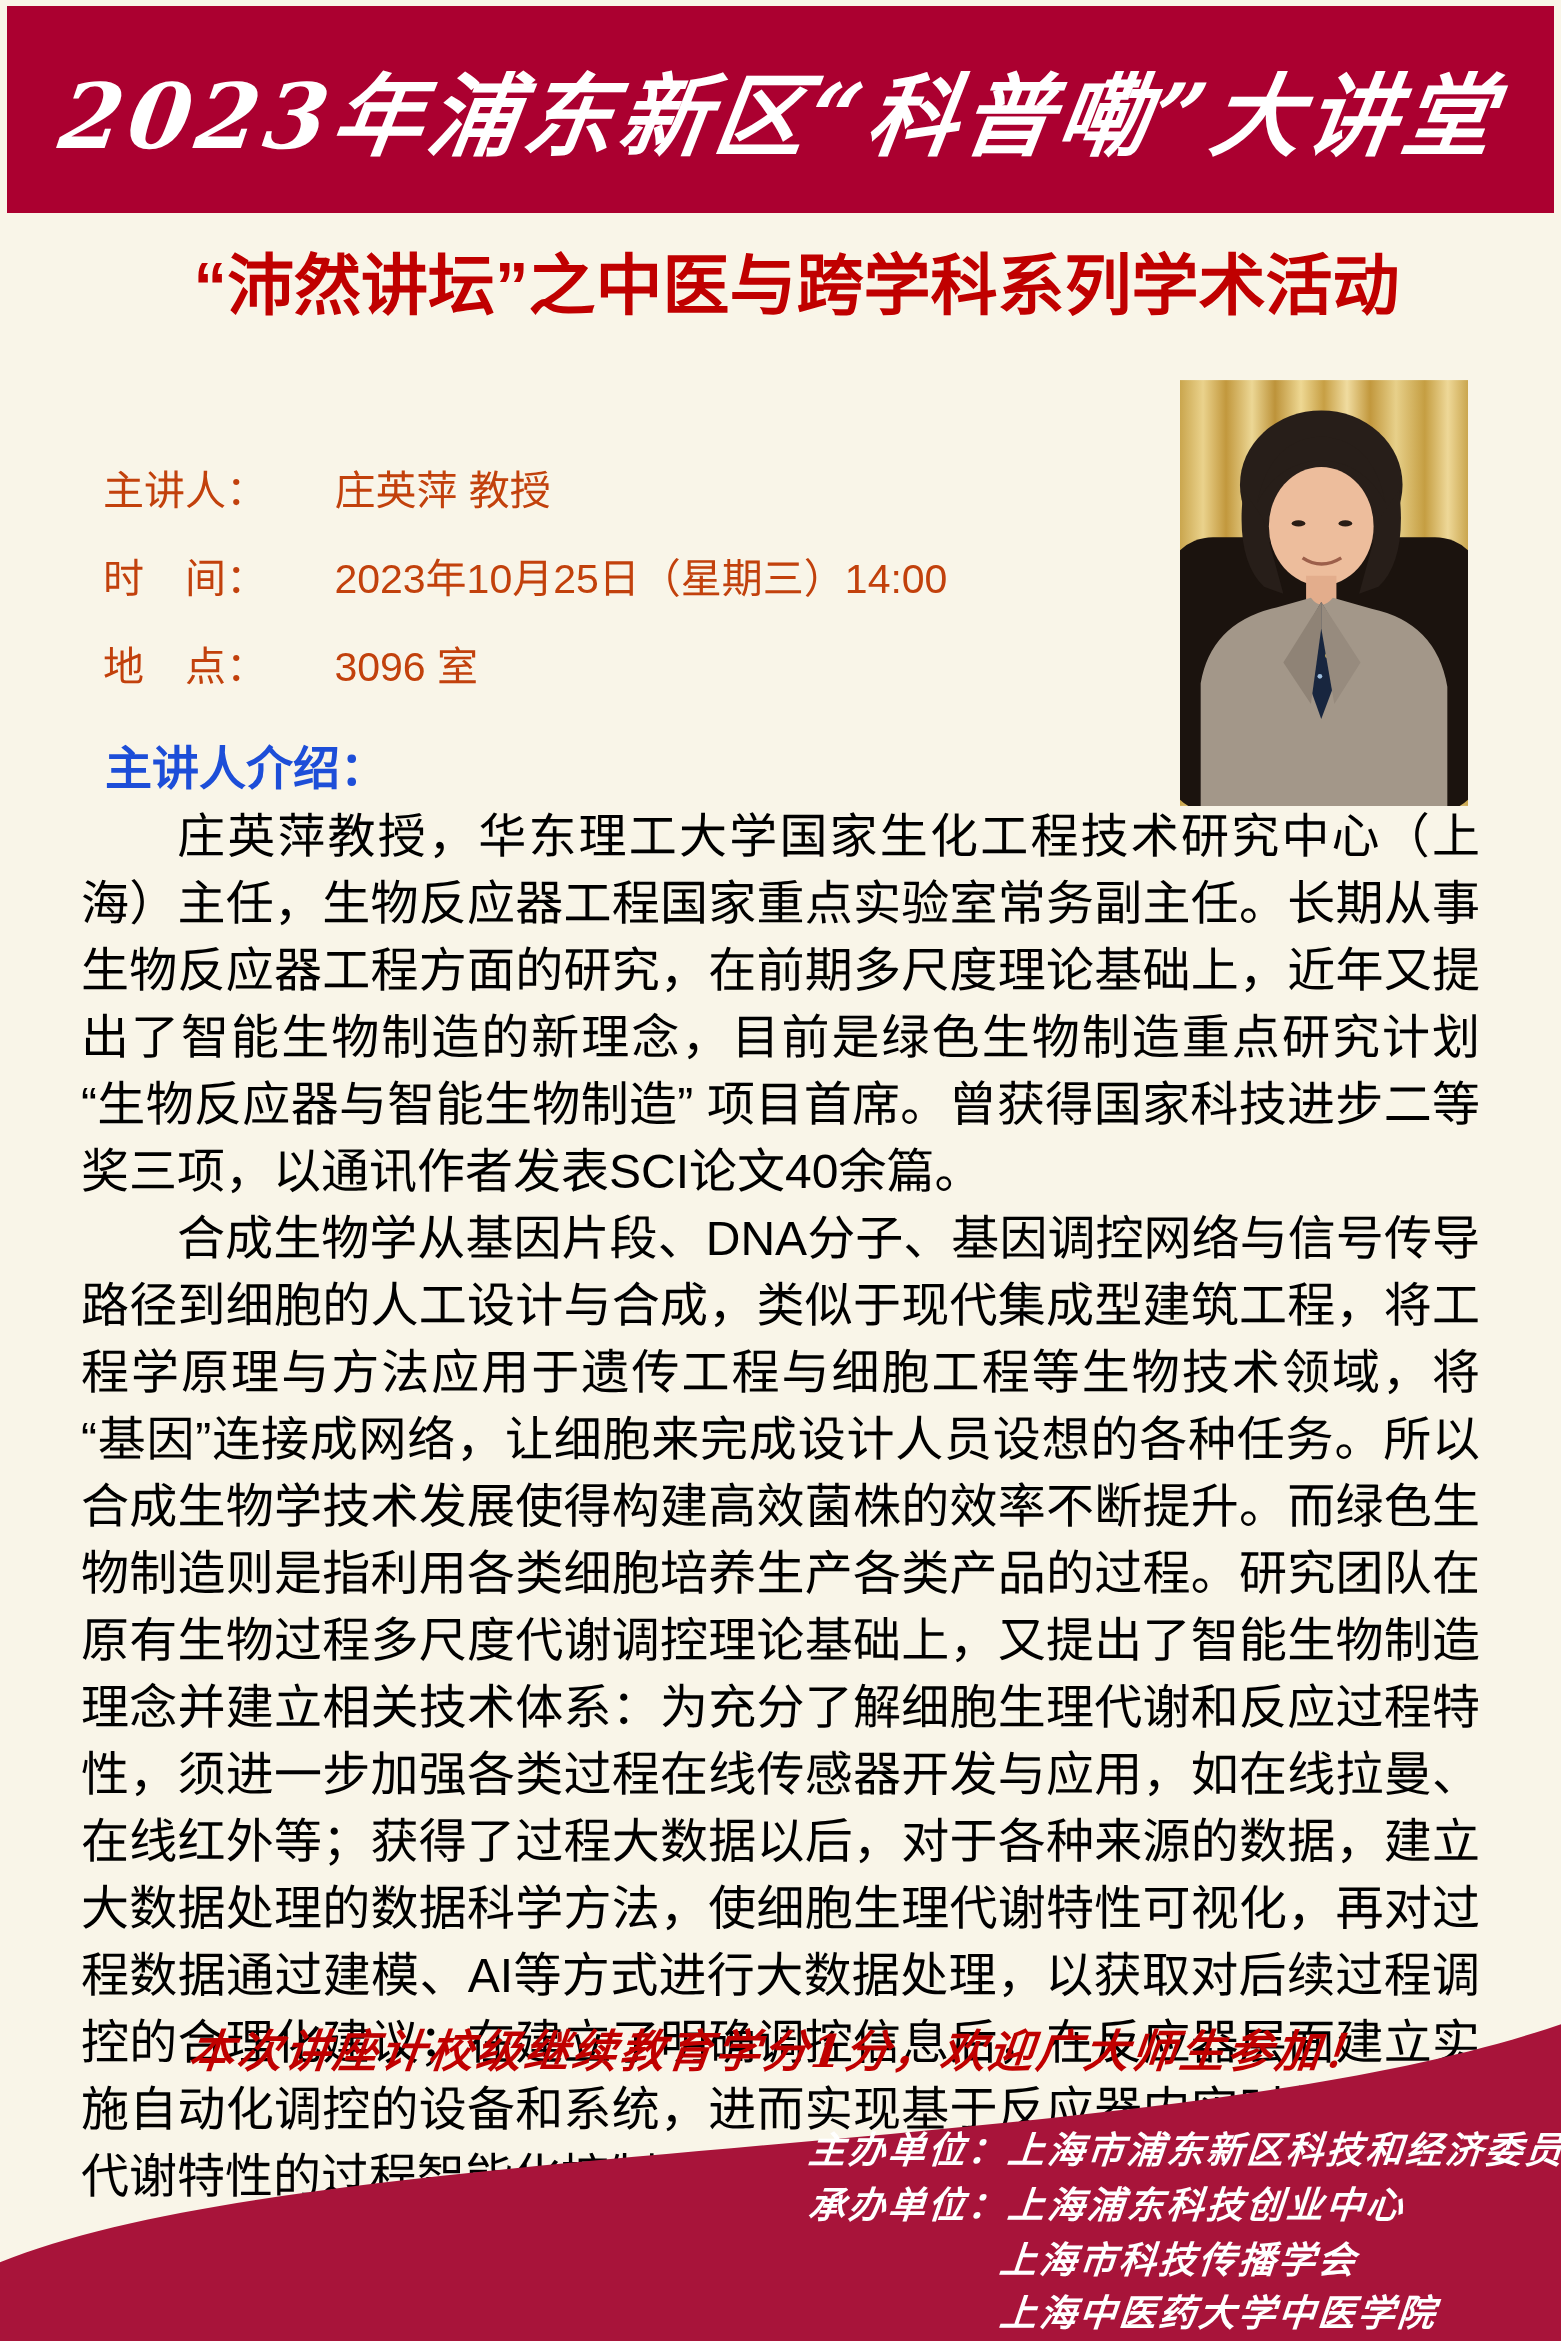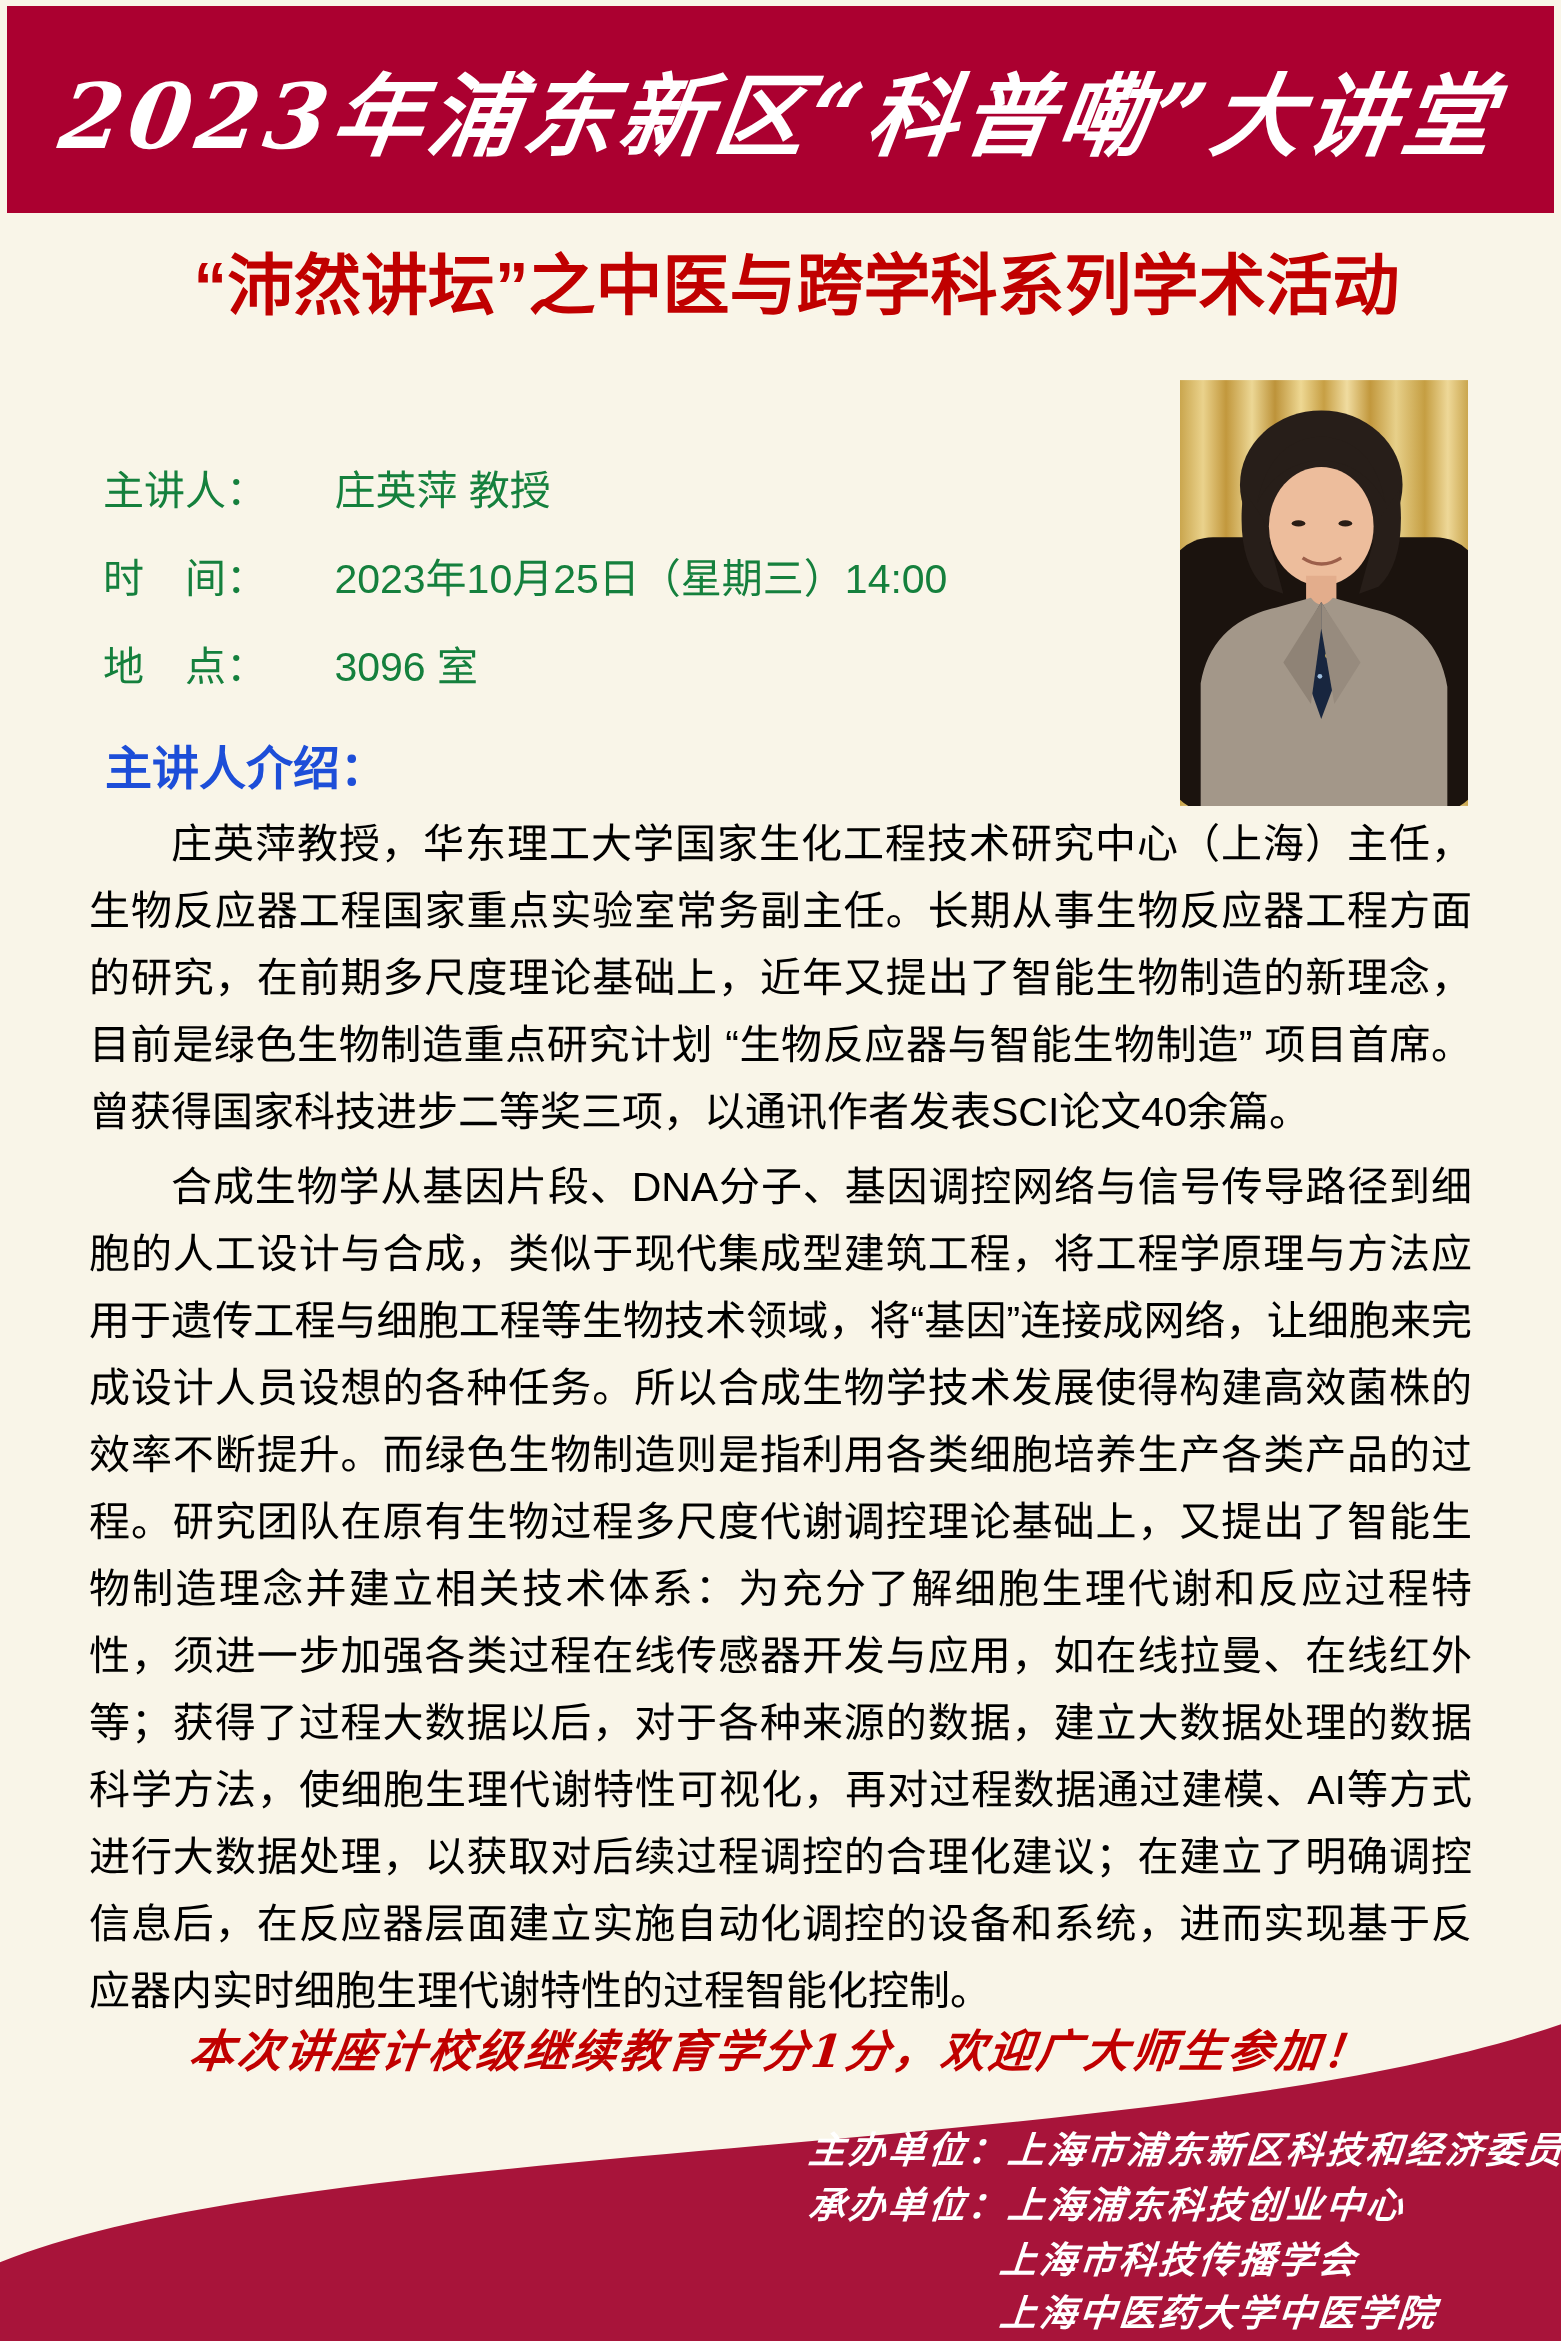--- a/index.html
+++ b/index.html
@@ -47,42 +47,42 @@
     background-clip:text;
     color:transparent;
     white-space:nowrap;
   }
   @supports not ((-webkit-background-clip:text) or (background-clip:text)){
     .lecture-title{color:#111111;background:none;}
   }
   
   .info-block{position:absolute;left:103px;top:466px;}
   .info-row{
-    font-size:41px;color:#15803d;
+    font-size:41px;color:#c2410c;
     height:88px;line-height:51px;
     white-space:nowrap;
   }
   .info-label{display:inline-block;min-width:220px;}
   
   .photo{
     position:absolute;left:1180px;top:380px;width:288px;height:426px;
   }
   .photo svg{display:block;width:100%;height:100%;}
   
   .intro-heading{
     position:absolute;left:105px;top:730px;
     color:#1d4ed8;font-size:47px;font-weight:bold;
     white-space:nowrap;
   }
   .body-text{
     position:absolute;left:81px;top:803px;width:1399px;
   }
   .body-text p{
-    margin:8px;
-    font-size:41px;line-height:67px;color:#000;
+    margin:0;
+    font-size:48px;line-height:67px;color:#000;
     text-align:justify;
     text-justify:inter-ideograph;
     text-indent:2em;
   }
   
   .credit-note{
     position:absolute;left:0;top:2015px;width:100%;
     text-align:center;
     color:#c00000;
     font-size:45px;font-weight:bold;font-style:italic;

